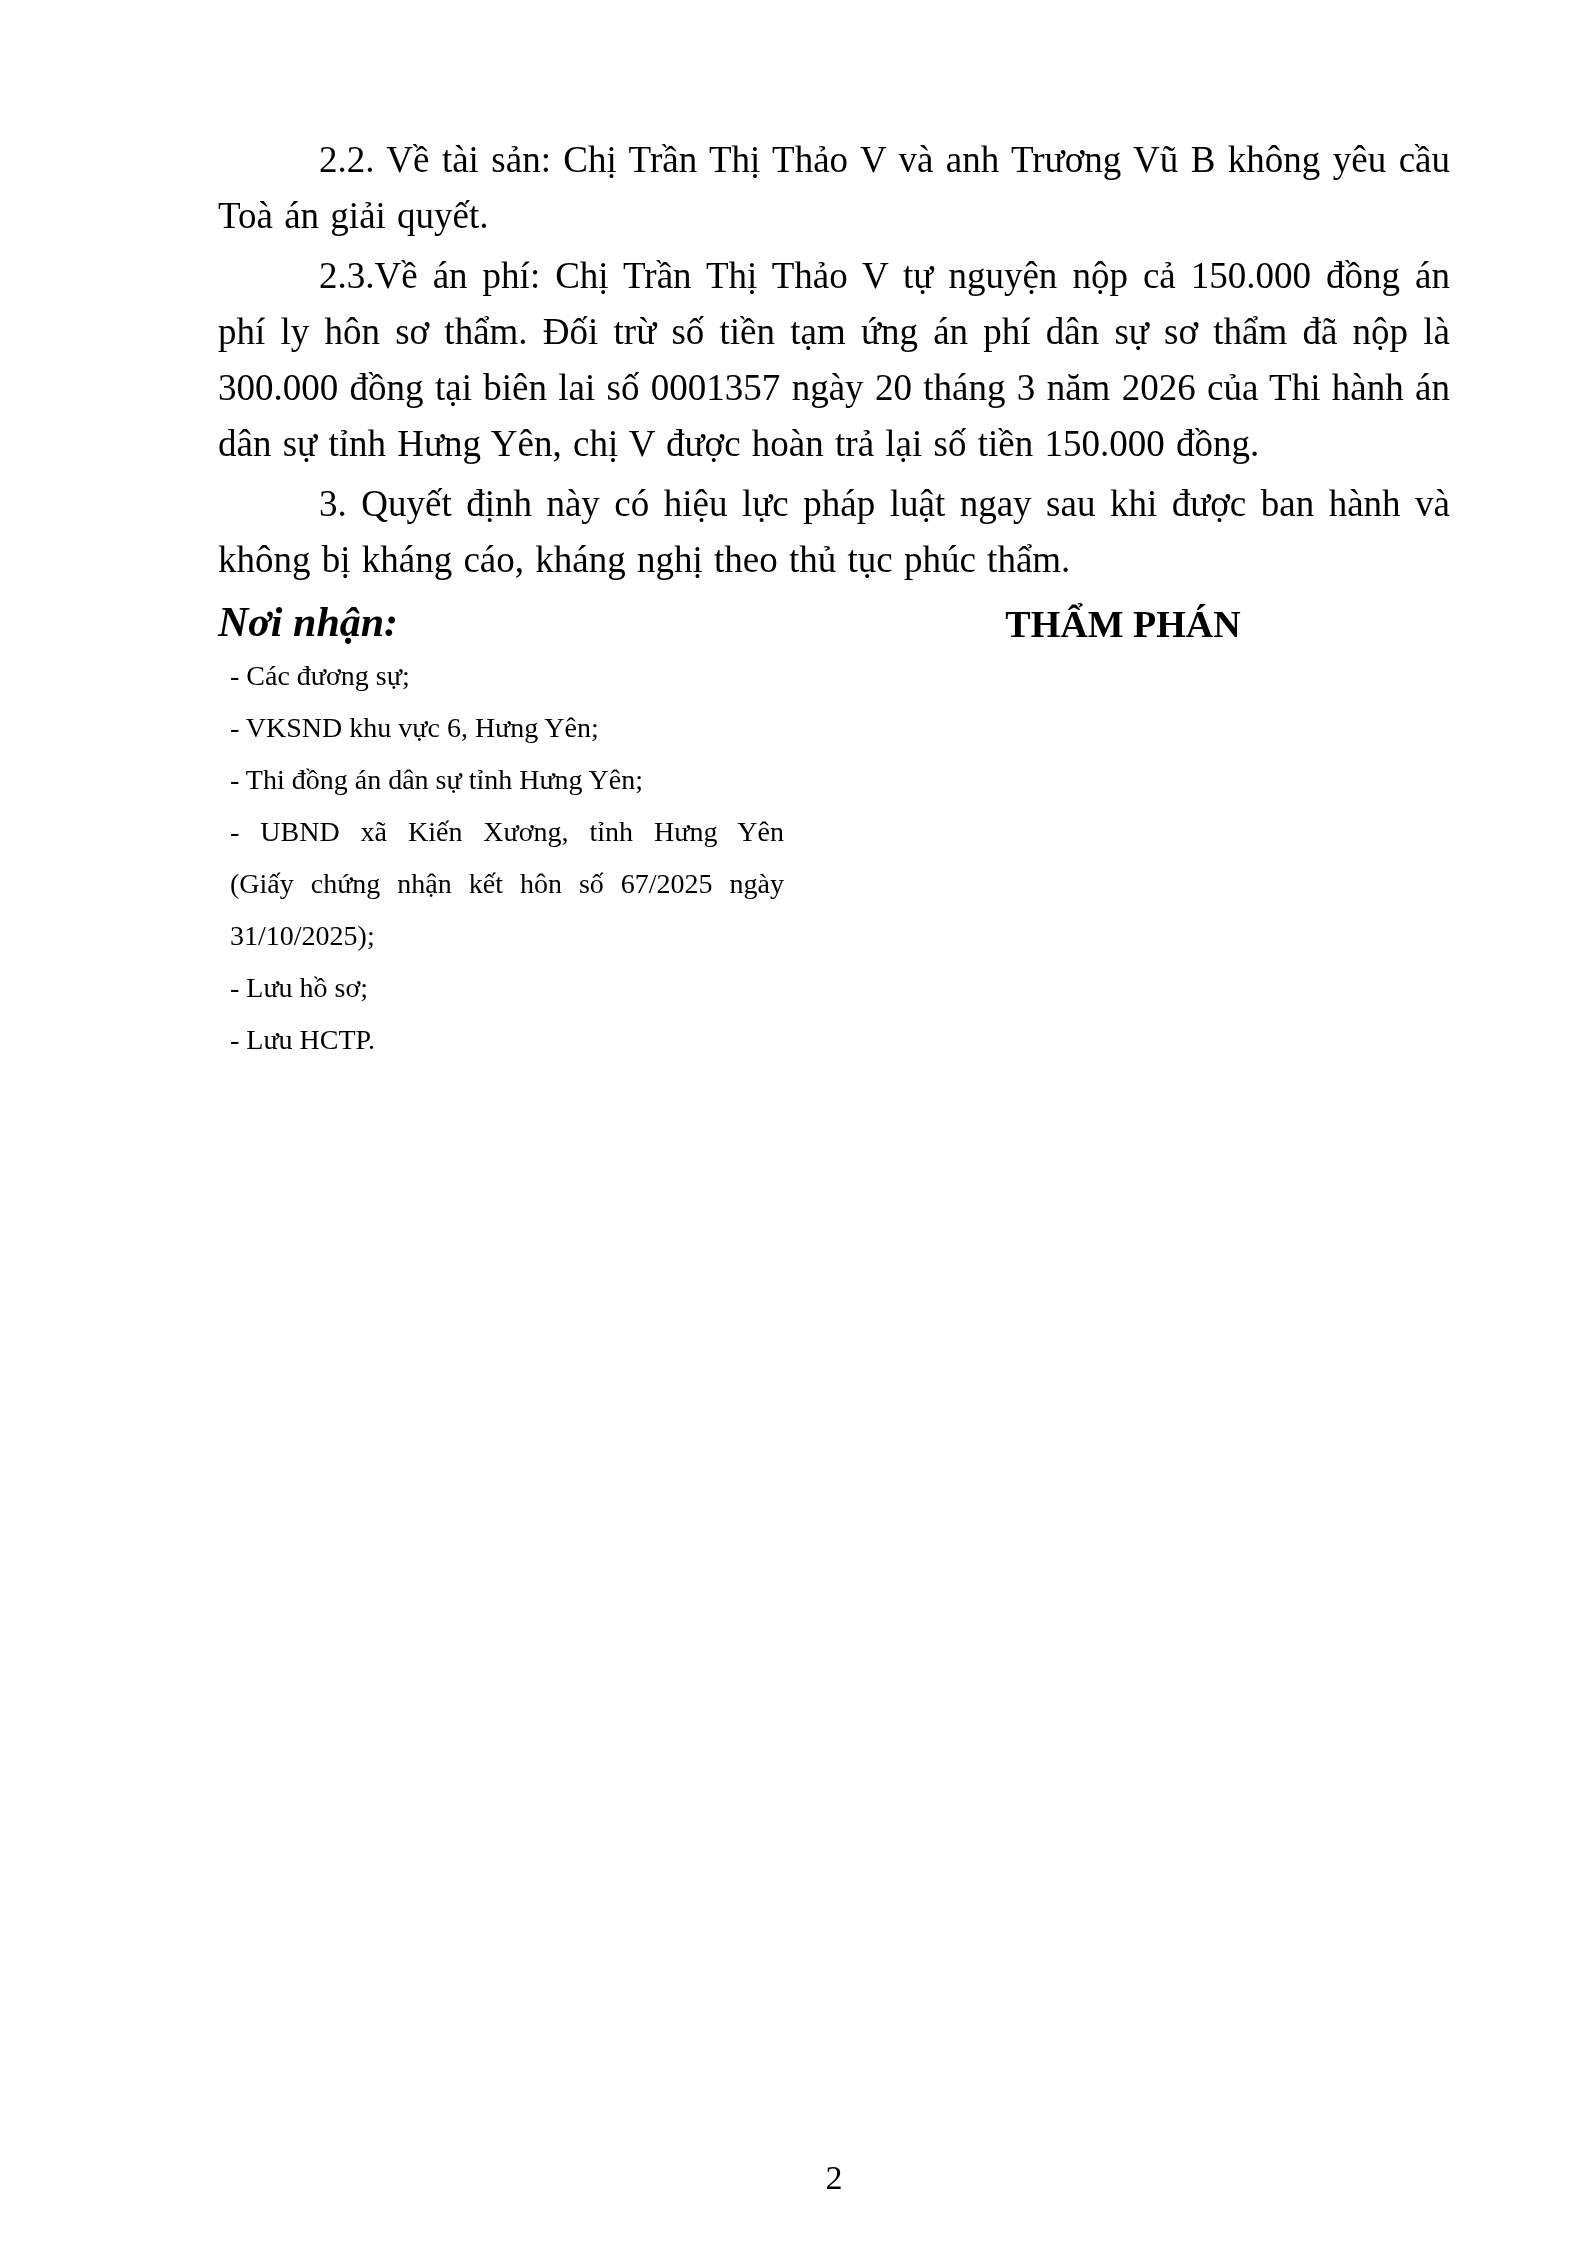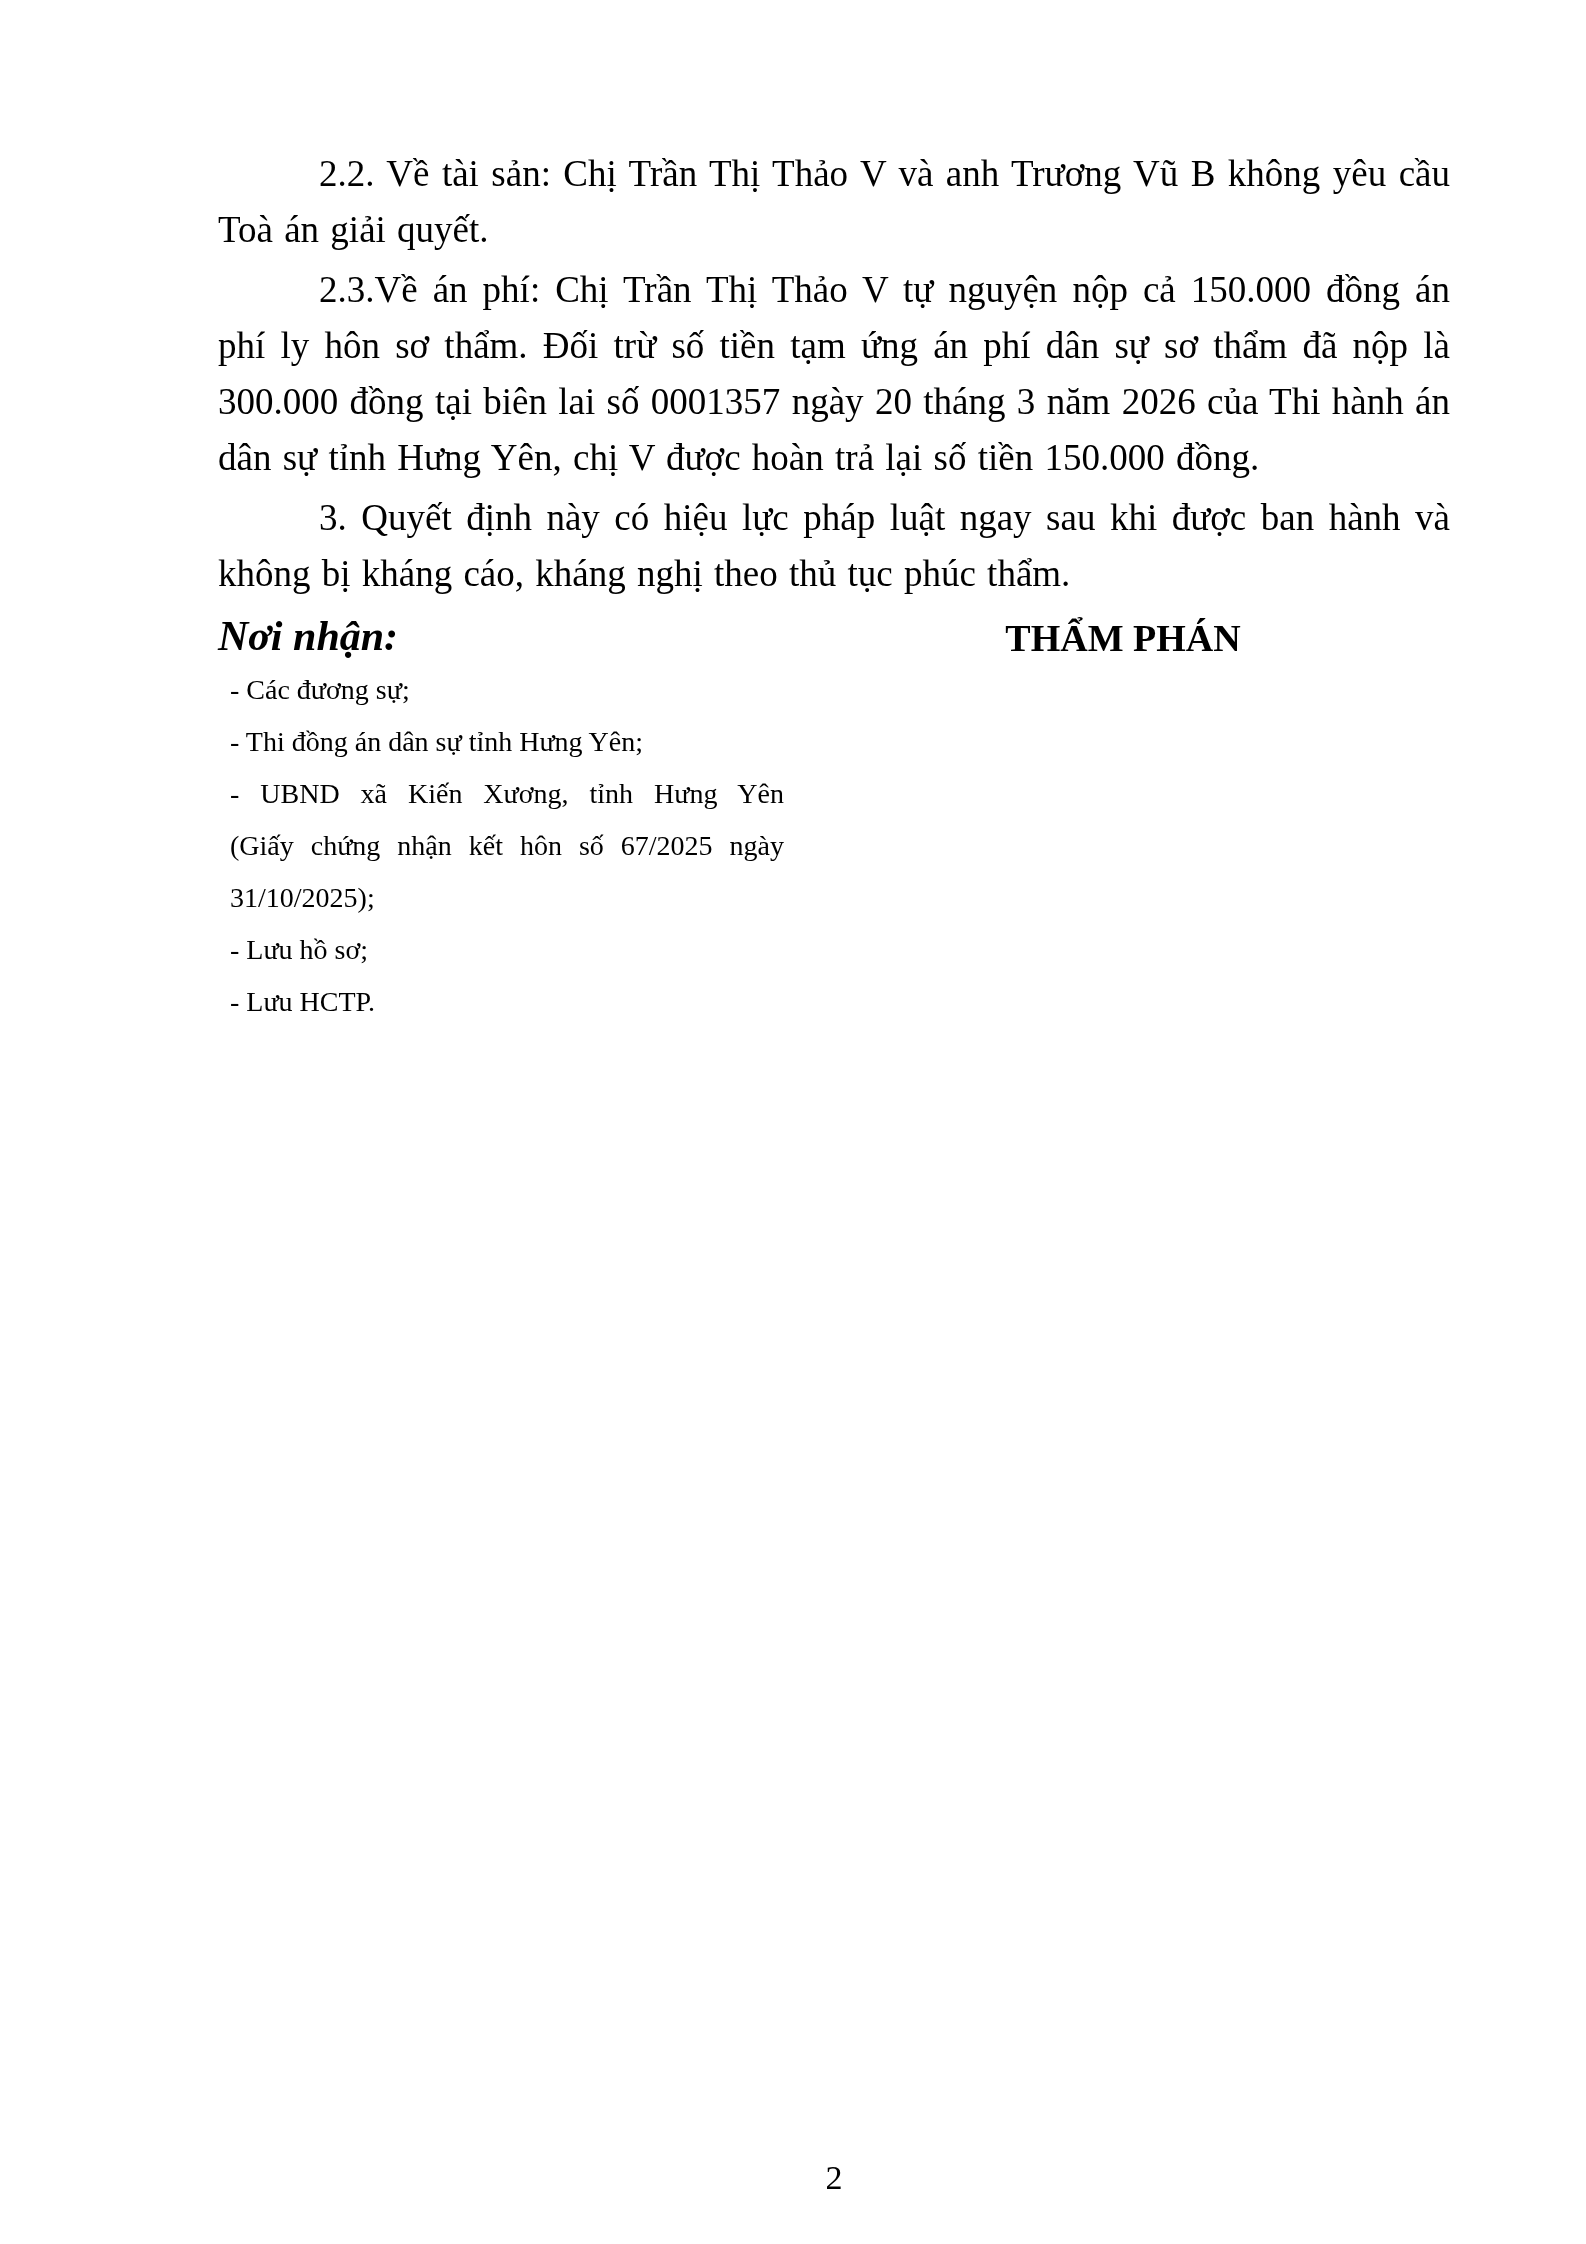--- a/index.html
+++ b/index.html
@@ -12,21 +12,21 @@
     width: 1586px;
     height: 2244px;
     background: #ffffff;
     color: #000000;
     font-family: "Liberation Serif", "DejaVu Serif", serif;
     overflow: hidden;
   }
   .content {
     position: absolute;
     left: 218px;
-    top: 146px;
+    top: 132px;
     width: 1232px;
   }
   .para {
     font-size: 37px;
     line-height: 56px;
     text-align: justify;
     text-indent: 101px;
     margin: 0 0 4px 0;
     word-spacing: 2px;
   }
@@ -88,20 +88,21 @@
   <div class="content">
 
     <p class="para">2.2. Về tài sản: Chị Trần Thị Thảo V và anh Trương Vũ B không yêu cầu Toà án giải quyết.</p>
     <p class="para">2.3.Về án phí: Chị Trần Thị Thảo V tự nguyện nộp cả 150.000 đồng án phí ly hôn sơ thẩm. Đối trừ số tiền tạm ứng án phí dân sự sơ thẩm đã nộp là 300.000 đồng tại biên lai số 0001357 ngày 20 tháng 3 năm 2026 của Thi hành án dân sự tỉnh Hưng Yên, chị V được hoàn trả lại số tiền 150.000 đồng.</p>
     <p class="para">3. Quyết định này có hiệu lực pháp luật ngay sau khi được ban hành và không bị kháng cáo, kháng nghị theo thủ tục phúc thẩm.</p>
 
     <div class="sig-row">
       <div class="recipients">
         <p class="recipients-header">Nơi nhận:</p>
         <p class="recipient-line">- Các đương sự;</p>
+        <p class="recipient-line">- VKSND khu vực 6, Hưng Yên;</p>
         <p class="recipient-line">- Thi đồng án dân sự tỉnh Hưng Yên;</p>
         <p class="recipient-line full-justify">- UBND xã Kiến Xương, tỉnh Hưng Yên</p>
         <p class="recipient-line full-justify">(Giấy chứng nhận kết hôn số 67/2025 ngày</p>
         <p class="recipient-line">31/10/2025);</p>
         <p class="recipient-line">- Lưu hồ sơ;</p>
         <p class="recipient-line">- Lưu HCTP.</p>
       </div>
       <div class="signature">
         <p class="judge-title">THẨM PHÁN</p>
       </div>

